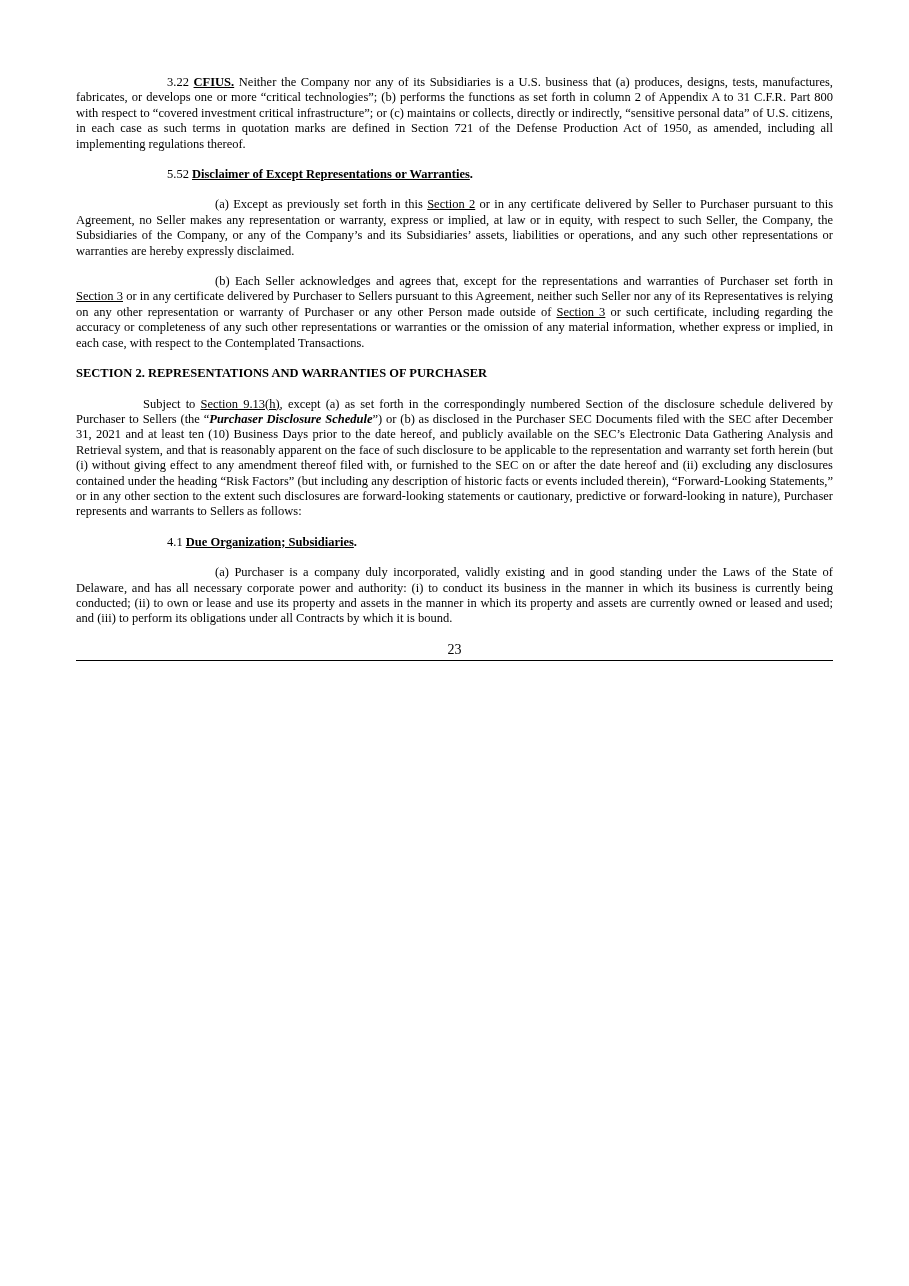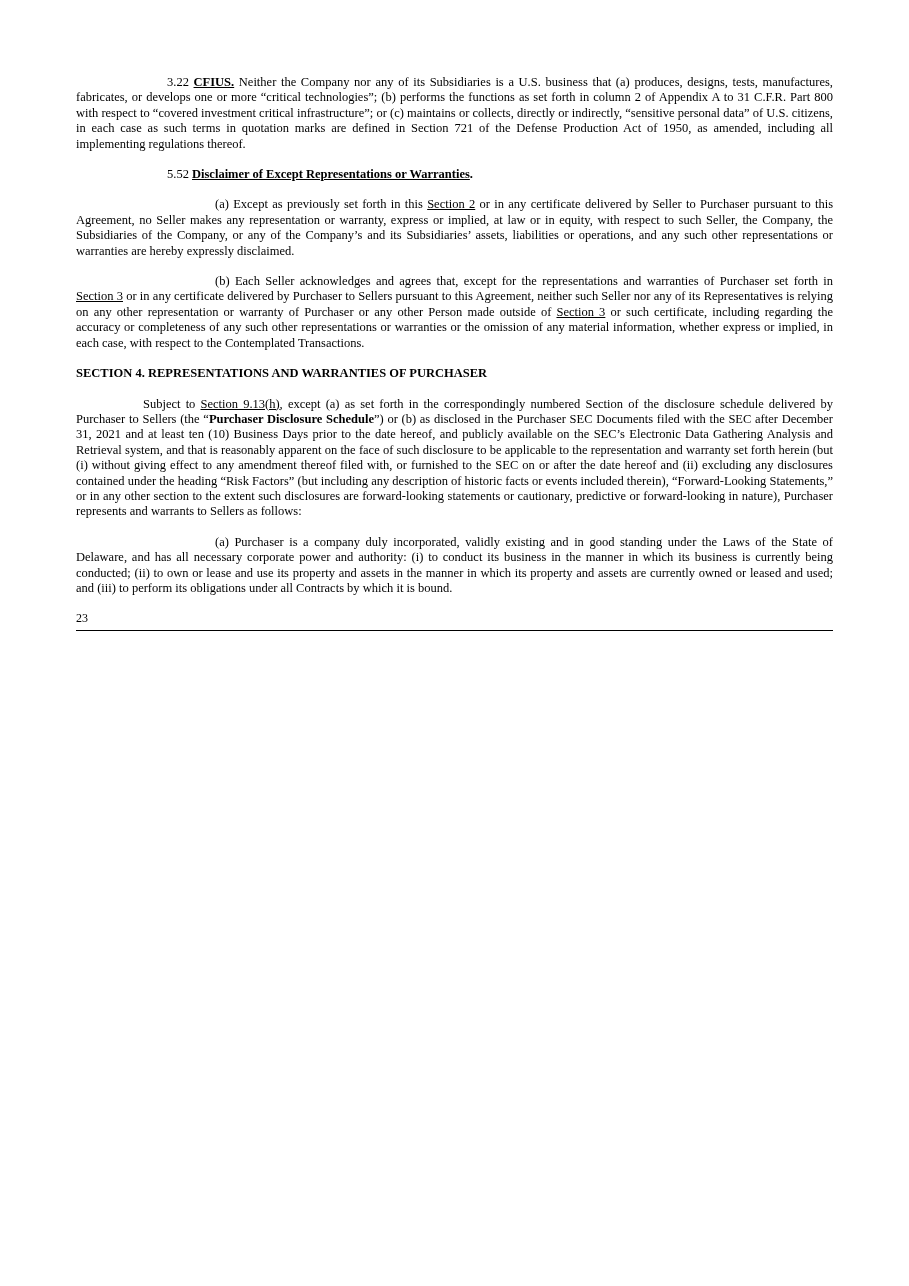--- a/index.html
+++ b/index.html
@@ -27,48 +27,49 @@
     font-size: 12.5px;
     line-height: 15.4px;
     text-align: justify;
   }
   p.lvl0 { text-indent: 0; }
   p.lvl1 { text-indent: 91px; }
   p.lvl2 { text-indent: 139px; }
   p.lvl3 { text-indent: 67px; }
   .b { font-weight: bold; }
   .u { text-decoration: underline; }
-  .i { }
+  .i { font-style: italic; }
   .footer {
     margin-top: 10px;
   }
   .page-number {
-    text-align: left;
-    font-size: 12px;
+    text-align: center;
+    font-size: 14px;
     line-height: 15.4px;
   }
   .footer-rule {
     margin-top: 3px;
     border-top: 1px solid #000000;
     height: 0;
     width: 100%;
   }
 </style>
 </head>
 <body>
 
 <div class="page">
   <div class="content">
     <div>
         <p class="para lvl1"><span>3.22 </span><span class="b u">CFIUS.</span><span> Neither the Company nor any of its Subsidiaries is a U.S. business that (a) produces, designs, tests, manufactures, fabricates, or develops one or more “critical technologies”; (b) performs the functions as set forth in column 2 of Appendix A to 31 C.F.R. Part 800 with respect to “covered investment critical infrastructure”; or (c) maintains or collects, directly or indirectly, “sensitive personal data” of U.S. citizens, in each case as such terms in quotation marks are defined in Section 721 of the Defense Production Act of 1950, as amended, including all implementing regulations thereof.</span></p>
         <p class="para lvl1"><span>5.52 </span><span class="b u">Disclaimer of Except Representations or Warranties</span><span class="b">.</span></p>
         <p class="para lvl2"><span>(a) Except as previously set forth in this </span><span class="u">Section 2</span><span> or in any certificate delivered by Seller to Purchaser pursuant to this Agreement, no Seller makes any representation or warranty, express or implied, at law or in equity, with respect to such Seller, the Company, the Subsidiaries of the Company, or any of the Company’s and its Subsidiaries’ assets, liabilities or operations, and any such other representations or warranties are hereby expressly disclaimed.</span></p>
         <p class="para lvl2"><span>(b) Each Seller acknowledges and agrees that, except for the representations and warranties of Purchaser set forth in </span><span class="u">Section 3</span><span> or in any certificate delivered by Purchaser to Sellers pursuant to this Agreement, neither such Seller nor any of its Representatives is relying on any other representation or warranty of Purchaser or any other Person made outside of </span><span class="u">Section 3</span><span> or such certificate, including regarding the accuracy or completeness of any such other representations or warranties or the omission of any material information, whether express or implied, in each case, with respect to the Contemplated Transactions.</span></p>
-        <p class="para lvl0"><span class="b">SECTION 4. REPRESENTATIONS AND WARRANTIES OF PURCHASER</span></p>
+        <p class="para lvl0"><span class="b">SECTION 2. REPRESENTATIONS AND WARRANTIES OF PURCHASER</span></p>
         <p class="para lvl3"><span>Subject to </span><span class="u">Section 9.13(h)</span><span>, except (a) as set forth in the correspondingly numbered Section of the disclosure schedule delivered by Purchaser to Sellers (the “</span><span class="b i">Purchaser Disclosure Schedule</span><span>”) or (b) as disclosed in the Purchaser SEC Documents filed with the SEC after December 31, 2021 and at least ten (10) Business Days prior to the date hereof, and publicly available on the SEC’s Electronic Data Gathering Analysis and Retrieval system, and that is reasonably apparent on the face of such disclosure to be applicable to the representation and warranty set forth herein (but (i) without giving effect to any amendment thereof filed with, or furnished to the SEC on or after the date hereof and (ii) excluding any disclosures contained under the heading “Risk Factors” (but including any description of historic facts or events included therein), “Forward-Looking Statements,” or in any other section to the extent such disclosures are forward-looking statements or cautionary, predictive or forward-looking in nature), Purchaser represents and warrants to Sellers as follows:</span></p>
+        <p class="para lvl1"><span>4.1 </span><span class="b u">Due Organization; Subsidiaries</span><span class="b">.</span></p>
         <p class="para lvl2"><span>(a) Purchaser is a company duly incorporated, validly existing and in good standing under the Laws of the State of Delaware, and has all necessary corporate power and authority: (i) to conduct its business in the manner in which its business is currently being conducted; (ii) to own or lease and use its property and assets in the manner in which its property and assets are currently owned or leased and used; and (iii) to perform its obligations under all Contracts by which it is bound.</span></p>
       </div>
     <div class="footer">
       <div class="page-number">23</div>
       <div class="footer-rule"></div>
     </div>
   </div>
 </div>
 
 </body></html>

